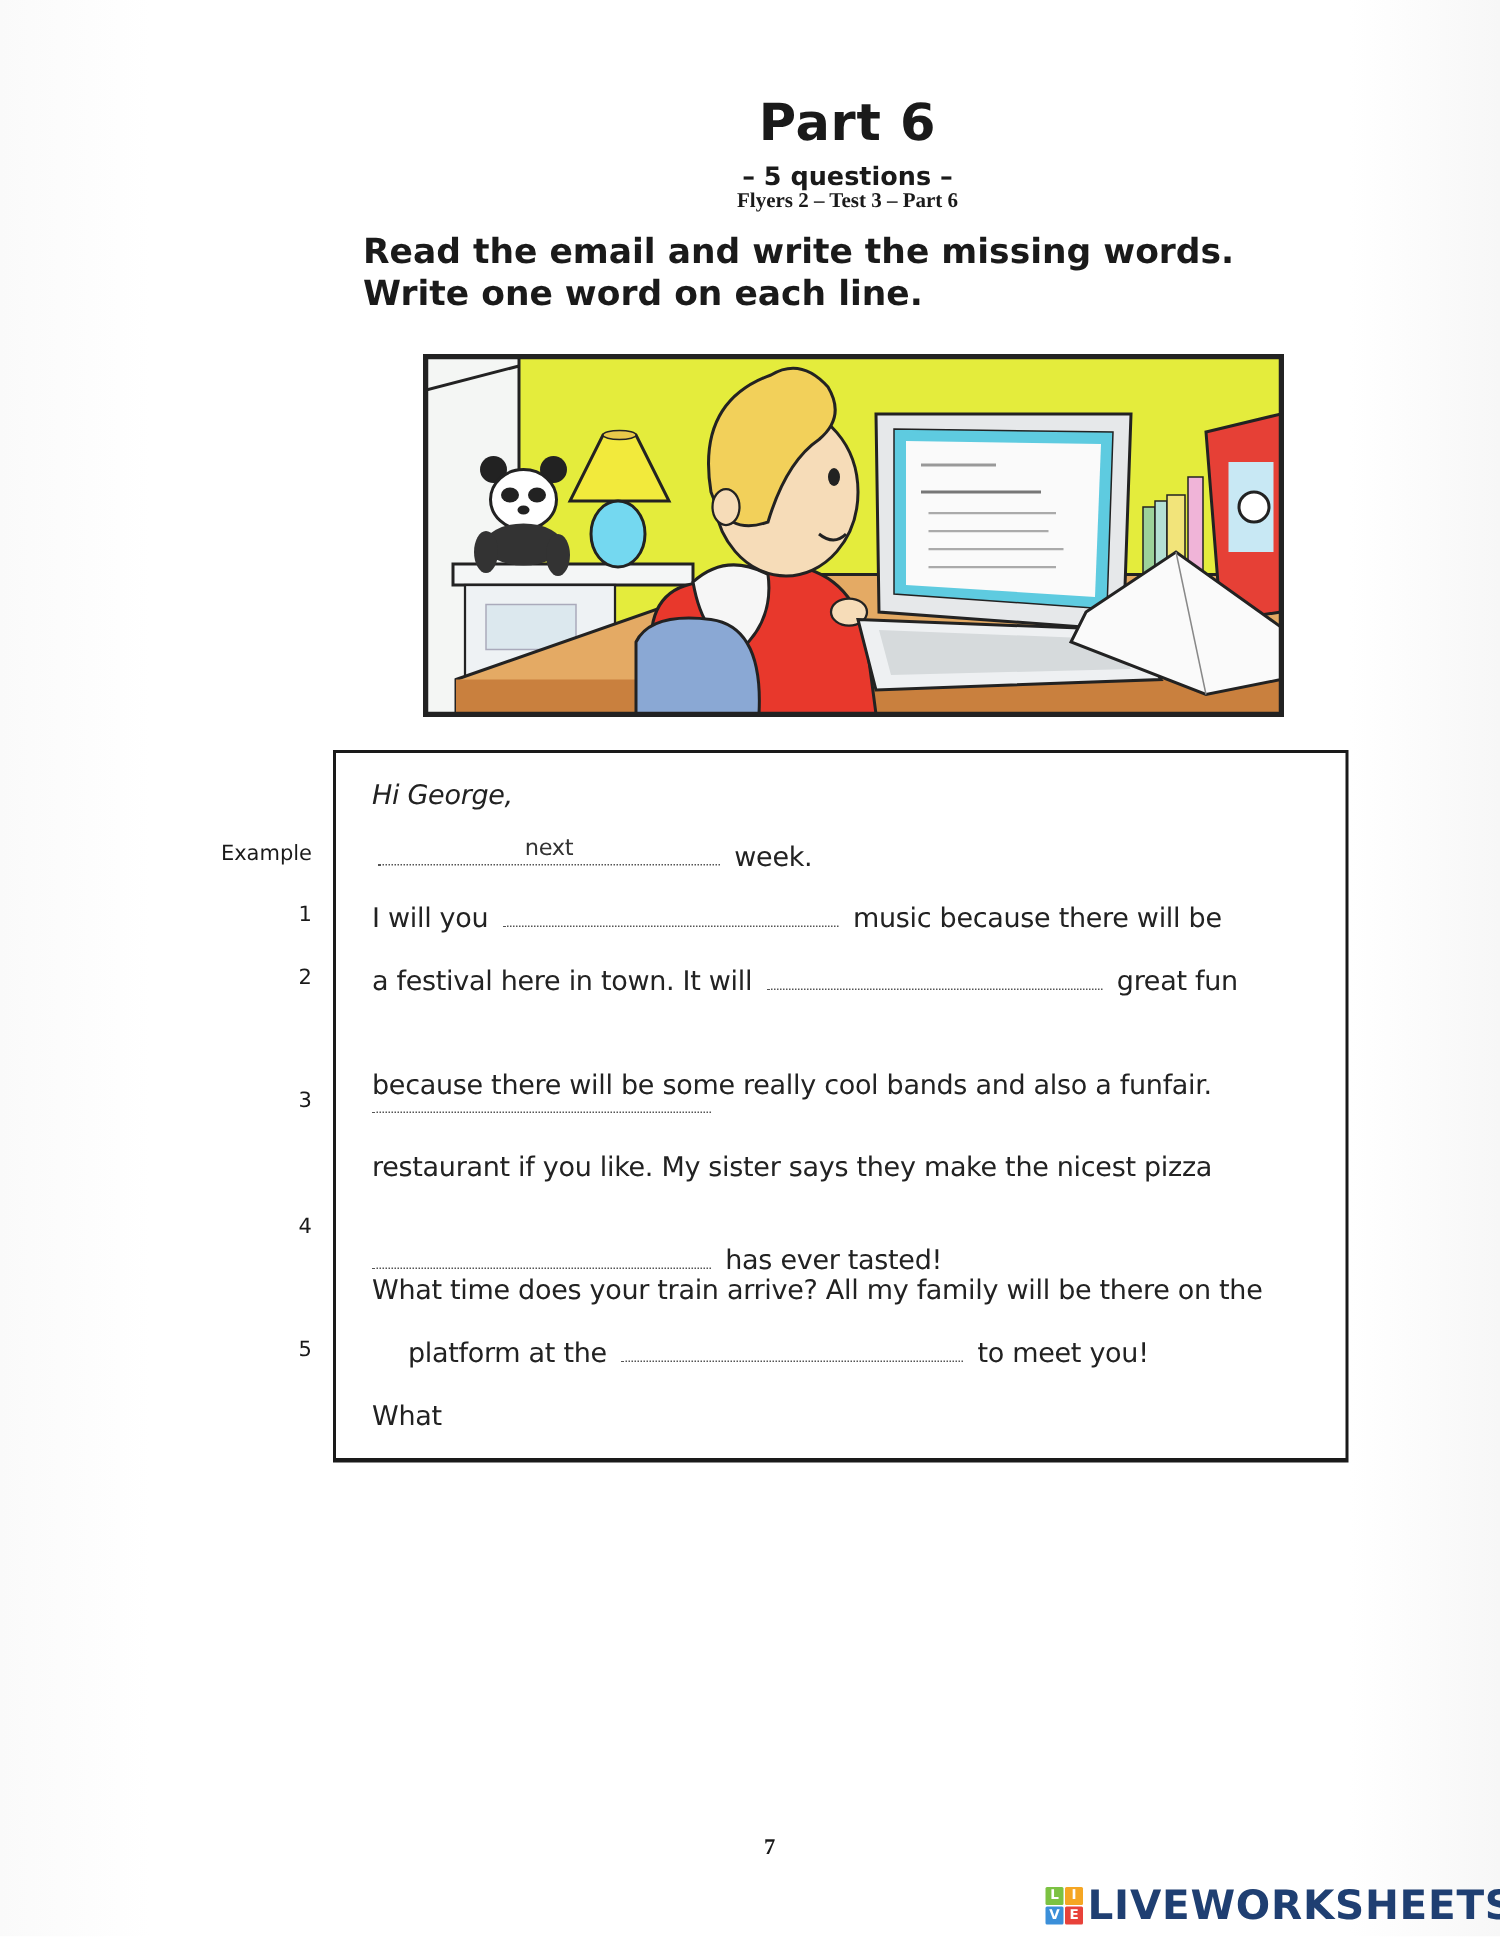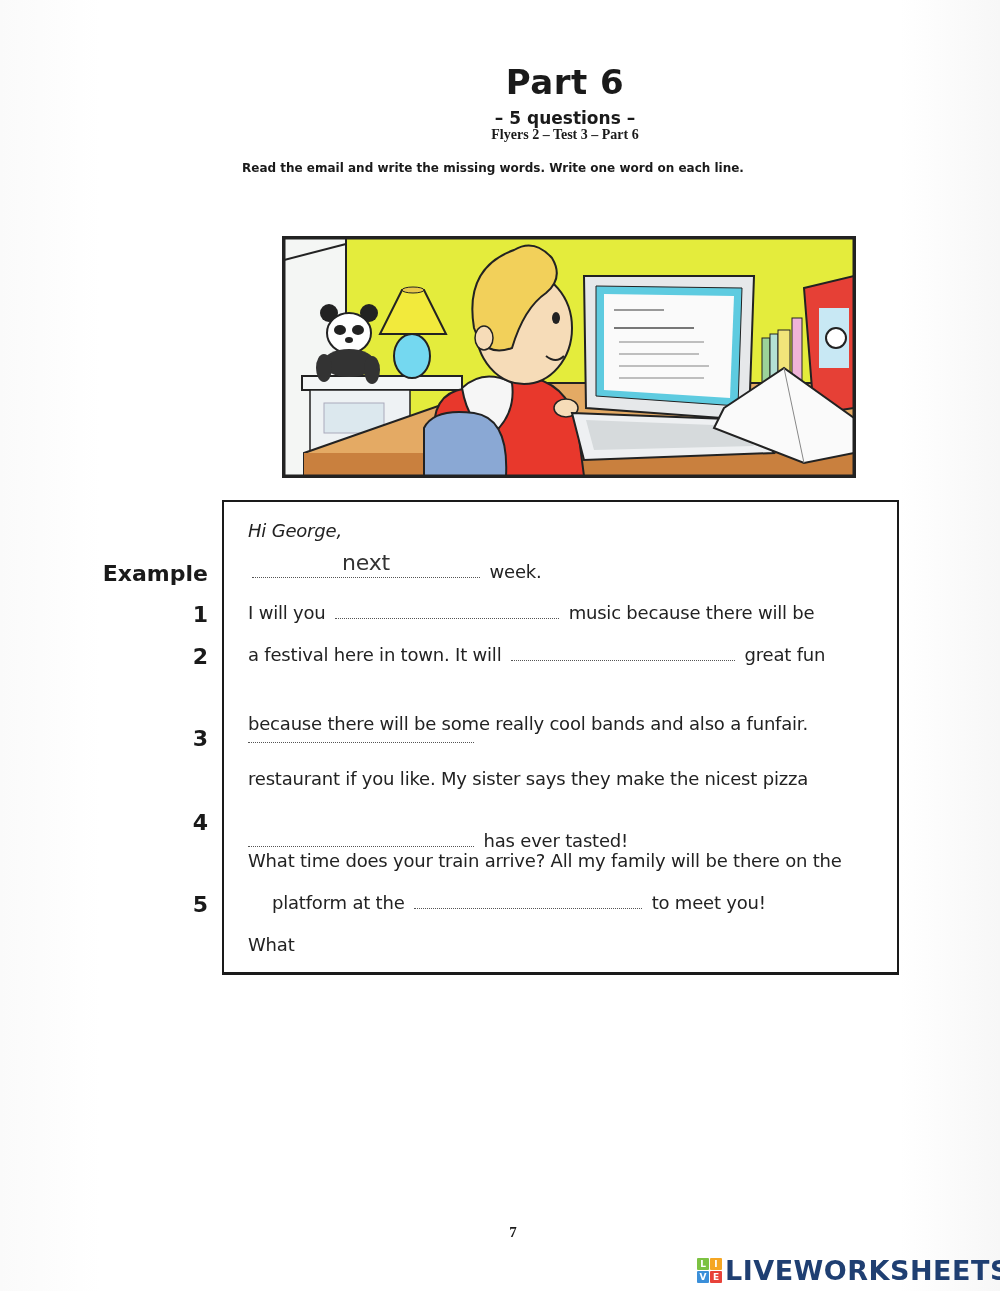--- a/index.html
+++ b/index.html
@@ -21,50 +21,50 @@
       position: absolute; left: 0; width: 1130px; top: 108px;
       text-align: center; font-size: 17px; font-weight: bold;
     }
     .source {
       position: absolute; left: 0; width: 1130px; top: 127px;
       text-align: center; font-size: 14px; font-weight: bold;
       font-family: "Liberation Serif", serif;
     }
     .instructions {
       position: absolute; left: 242px; top: 154px; width: 640px;
-      font-size: 12px; font-weight: bold; line-height: 28px;
+      font-size: 23px; font-weight: bold; line-height: 28px;
     }
     
     .illustration {
       position: absolute; left: 282px; top: 236px; width: 570px; height: 238px;
       border: 2px solid #222; overflow: hidden; background: #e6ee3a;
     }
     .illustration svg { display: block; }
     
     .email-box {
       position: absolute; left: 222px; top: 500px; width: 677px; height: 475px;
       border: 2px solid #1a1a1a; box-sizing: border-box;
       border-bottom-width: 3px; border-top-width: 2px;
     }
     .row-label {
-      position: absolute; right: 792px; font-size: 22px; font-weight: bold; text-align: center;
+      position: absolute; right: 792px; font-size: 14px; font-weight: normal; text-align: center;
     }
     .line {
       position: absolute; left: 248px; font-size: 18px; white-space: nowrap;
       font-family: "DejaVu Sans", sans-serif; color: #222;
       letter-spacing: -0.2px;
     }
     .blank {
       display: inline-block; position: relative;
       border-bottom: 1.5px dotted #555; height: 14px; vertical-align: baseline;
       margin: 0 4px;
     }
     .blank .answer {
       position: absolute; left: 0; right: 0; bottom: 2px; text-align: center;
-      font-size: 22px; color: #333;
+      font-size: 15px; color: #333;
     }
     .page-number {
       position: absolute; left: 0; width: 1026px; top: 1224px; text-align: center;
       font-size: 15px; font-weight: bold; font-family: "Liberation Serif", serif;
     }
     .lw-logo {
       position: absolute; left: 697px; top: 1256px; height: 28px;
       display: flex; align-items: center;
     }
     .lw-blocks { display: grid; grid-template-columns: 12px 12px; grid-template-rows: 12px 12px; gap: 1px; margin-right: 3px; }

